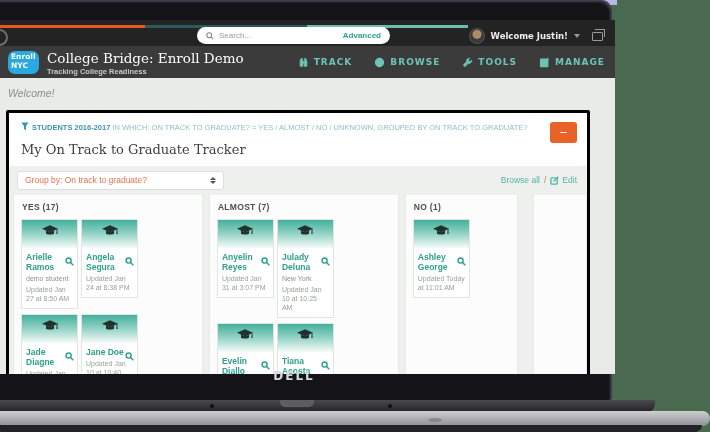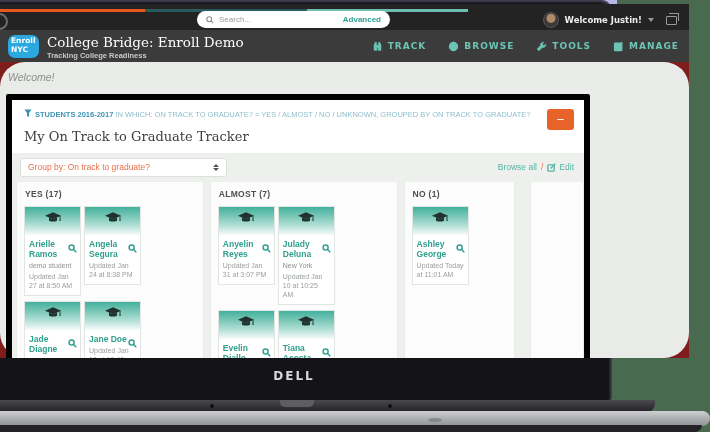--- a/index.html
+++ b/index.html
@@ -10,21 +10,21 @@
   }
   *{margin:0;padding:0;box-sizing:border-box;}
   body{width:710px;height:432px;overflow:hidden;font-family:"Liberation Sans",sans-serif;background:var(--bg-green);position:relative;}
   .stage{position:absolute;inset:0;}
 
   
   .lavender-strip{position:absolute;left:0;top:0;width:617px;height:5px;background:#B7B6E6;}
 
   
   .laptop-screen{position:absolute;left:0;top:0;width:612px;height:400px;background:#141418;border-radius:0 11px 3px 0;box-shadow:inset -2px 2px 2px rgba(170,170,215,.3);}
-  .viewport{position:absolute;left:0;top:4px;width:689px;height:354px;overflow:hidden;background:#7f1d1d;}
+  .viewport{position:absolute;left:0;top:20px;width:615px;height:354px;overflow:hidden;background:#fca5a5;}
   .bezel-bottom{position:absolute;left:0;top:358px;width:612px;height:42px;}
   .dell-logo{position:absolute;left:262px;top:369px;width:64px;text-align:center;font-size:12px;font-weight:bold;letter-spacing:2px;color:#D8D8D8;font-family:"DejaVu Sans",sans-serif;}
   .hinge{position:absolute;left:0;top:400px;width:655px;height:12px;background:linear-gradient(180deg,#4A4A4E,#232327);border-radius:0 0 8px 0;}
   .hinge-notch{position:absolute;left:280px;top:0;width:34px;height:7px;background:#5E5E62;border-radius:0 0 5px 5px;}
   .hinge-dot{position:absolute;top:4px;width:4px;height:4px;border-radius:50%;background:#101012;}
   .deck{position:absolute;left:0;top:411px;width:710px;height:15px;background:linear-gradient(180deg,#CDCFD1,#A7A9AC 60%,#8F9194);border-radius:0 9px 9px 0;}
   .deck-oval{position:absolute;left:428px;top:7px;width:14px;height:4px;border-radius:50%;background:#86888B;}
   .base-bottom{position:absolute;left:0;top:425px;width:702px;height:7px;background:#232327;border-radius:0 0 12px 2px;}
 
   
@@ -48,23 +48,23 @@
   
   .appheader{position:absolute;left:0;top:26px;width:100%;height:32px;background:#3B3B3C;}
   .logo-box{position:absolute;left:8px;top:5px;width:31px;height:23px;background:var(--blue);border-radius:7px;color:#fff;font-size:7.5px;font-weight:bold;line-height:1.15;padding:2px 3px;font-family:"DejaVu Sans",sans-serif;}
   .app-title{position:absolute;left:47px;top:4px;font-family:"DejaVu Serif",serif;font-size:13.5px;color:#FDFDFD;}
   .app-subtitle{position:absolute;left:47px;top:21px;font-size:7.5px;font-weight:bold;color:#C9C9C9;}
   .nav{position:absolute;right:10px;top:0;height:32px;display:flex;align-items:center;gap:22px;}
   .nav-item{display:flex;gap:5px;color:var(--nav-teal);font-size:9px;font-weight:bold;letter-spacing:1px;font-family:"DejaVu Sans",sans-serif;cursor:pointer;}
   .nav-item svg{width:11px;height:11px;fill:currentColor;stroke:currentColor;}
 
   
-  .main{position:absolute;left:0;top:58px;width:100%;bottom:0;background:#E9EBE8;border-radius:25px;}
+  .main{position:absolute;left:0;top:58px;width:100%;bottom:0;background:#E9EBE8;}
   .welcome-msg{position:absolute;left:8px;top:9px;font-style:italic;font-size:10.5px;color:#8B908B;}
-  .tracker-card{position:absolute;left:6px;top:32px;width:584px;bottom:-10px;background:#fff;border:6px solid #000000;border-radius:2px;display:flex;flex-direction:column;}
+  .tracker-card{position:absolute;left:6px;top:32px;width:584px;bottom:-10px;background:#fff;border:3px solid #000000;border-radius:2px;display:flex;flex-direction:column;}
   .filter-row{position:relative;padding:9px 46px 3px 12px;font-size:7.5px;line-height:1.4;color:var(--fblue-light);}
   .filter-row svg{width:8px;height:9px;fill:var(--fblue);vertical-align:-1px;margin-right:3px;}
   .filter-strong{color:var(--fblue);font-weight:bold;}
   .minus-btn{position:absolute;right:10px;top:9px;width:27px;height:21px;background:var(--orange);border:none;border-radius:3px;color:#fff;font-size:13px;line-height:1;cursor:pointer;font-family:"Liberation Sans",sans-serif;}
   .tracker-title{padding:5px 12px 9px;font-family:"DejaVu Serif",serif;font-size:13px;color:#3E3E3E;}
   .tool-row{background:#EEF0EE;display:flex;justify-content:space-between;align-items:center;padding:5px 10px 5px 8px;}
   .groupby-select{width:207px;height:19px;background:#fff;border:1px solid #DDDFDD;border-radius:3px;display:flex;align-items:center;justify-content:space-between;padding:0 7px;cursor:pointer;}
   .groupby-select span{font-size:8.5px;color:var(--orange-text);}
   .updown{display:flex;flex-direction:column;gap:1px;}
   .updown i{width:0;height:0;border-left:3px solid transparent;border-right:3px solid transparent;}

